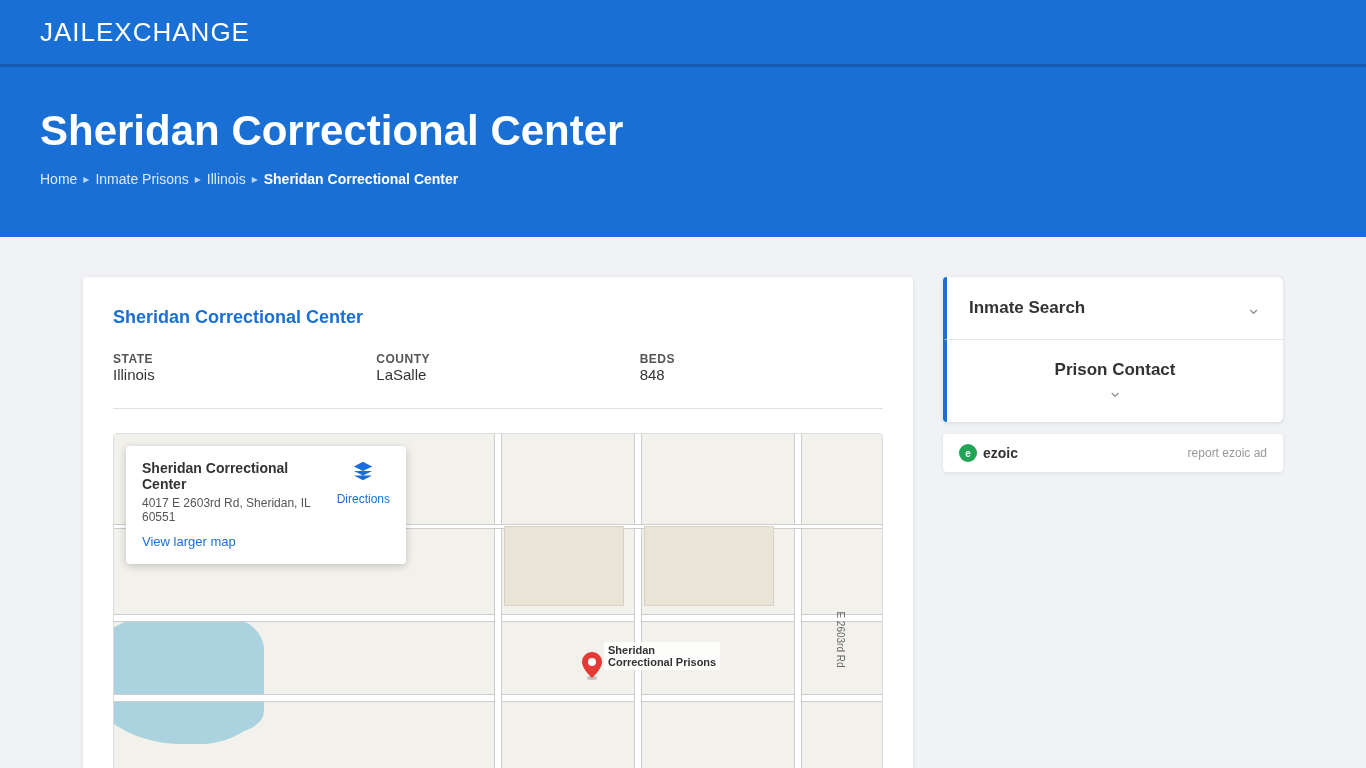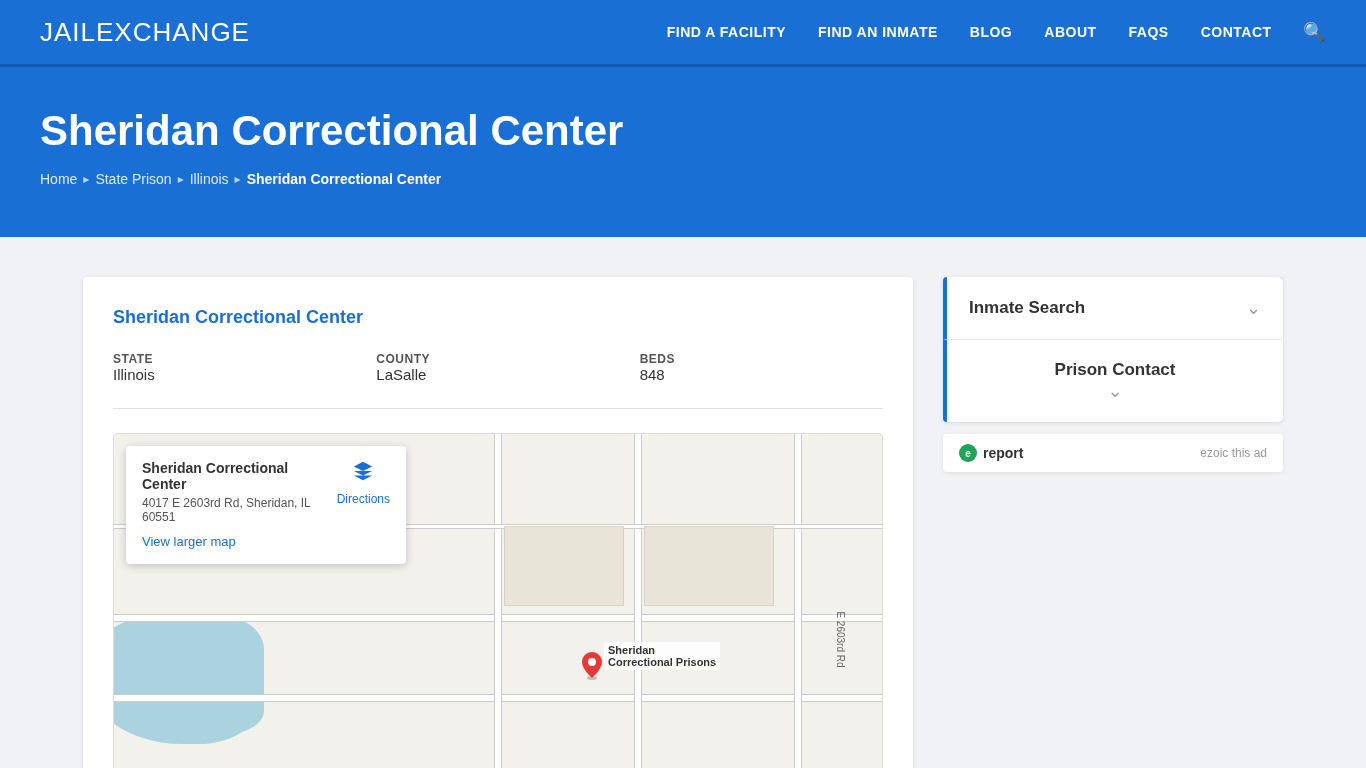--- a/index.html
+++ b/index.html
@@ -296,38 +296,29 @@
       cursor: pointer;
     }
   </style>
 </head>
 <body>
 
 <header>
   <div class="logo">
     <span>JAIL</span><span>EXCHANGE</span>
   </div>
-  <nav>
-    <a>FIND A FACILITY</a>
-    <a>FIND AN INMATE</a>
-    <a>BLOG</a>
-    <a>ABOUT</a>
-    <a>FAQs</a>
-    <a>CONTACT</a>
-    <span class="search-icon-nav">🔍</span>
-  </nav>
 </header>
 <div class="header-border"></div>
 
 <div class="hero">
   <h1>Sheridan Correctional Center</h1>
   <div class="breadcrumb">
     <a>Home</a>
     <span class="sep">▸</span>
-    <a>State Prison</a>
+    <a>Inmate Prisons</a>
     <span class="sep">▸</span>
     <a>Illinois</a>
     <span class="sep">▸</span>
     <span class="current">Sheridan Correctional Center</span>
   </div>
 </div>
 
 <div class="main-container">
 
   <div class="left-panel">
@@ -407,19 +398,19 @@
       </div>
       <div class="sidebar-item sidebar-item-prison">
         <h3>Prison Contact</h3>
         <span class="chevron-down">⌄</span>
       </div>
     </div>
 
     <div class="ezoic-bar">
       <div class="ezoic-logo">
         <div class="ezoic-icon">e</div>
-        <span>report</span>
-      </div>
-      <span class="report-ad">ezoic this ad</span>
+        <span>ezoic</span>
+      </div>
+      <span class="report-ad">report ezoic ad</span>
     </div>
   </div>
 
 </div>
 
 </body></html>

